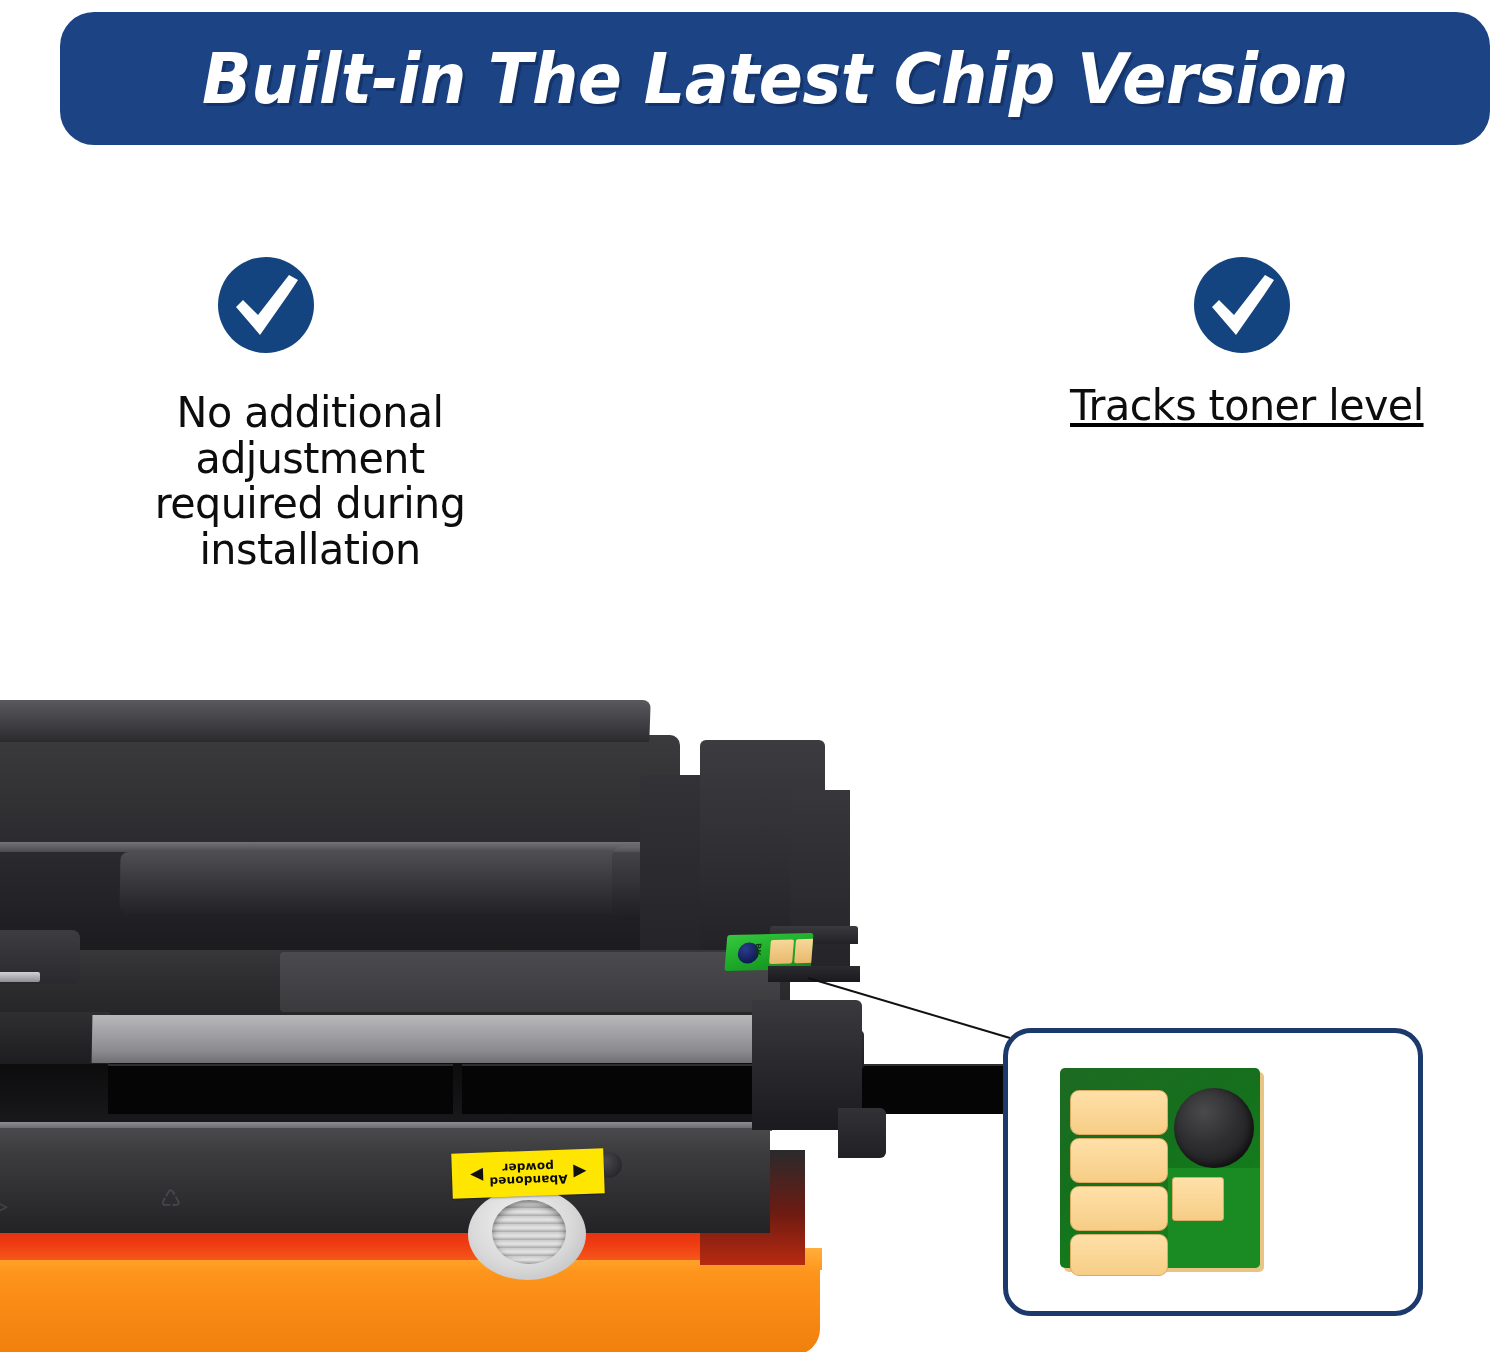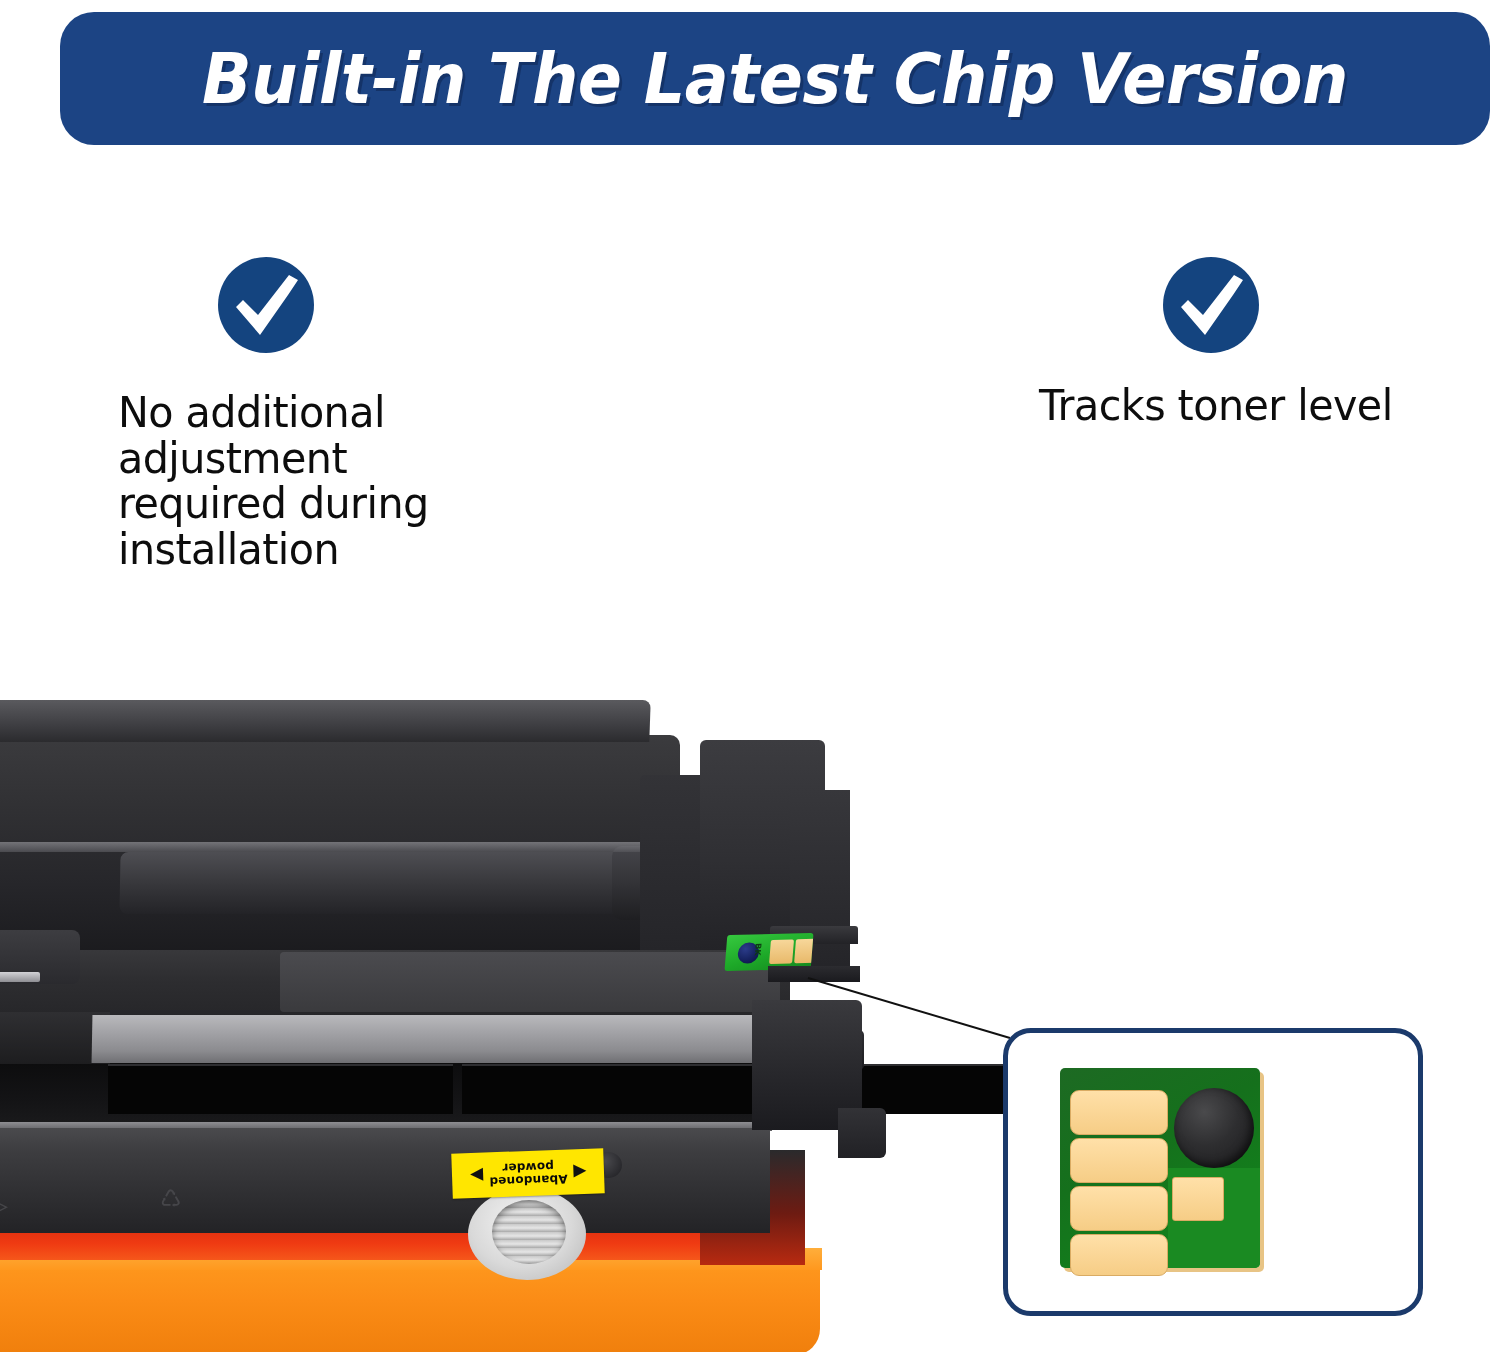--- a/index.html
+++ b/index.html
@@ -27,23 +27,23 @@
     color:#ffffff;
     white-space:nowrap;
     transform:scaleX(0.93);
     text-shadow:3px 3px 0 rgba(12,32,70,0.45);
     line-height:1;
   }
 
   
   .features{position:absolute;left:0;top:255px;width:1500px;height:420px;}
   .feature{position:absolute;top:0;}
-  .feature-1{left:118px;width:400px;}
+  .feature-1{left:118px;width:400px;text-align:center;}
   .feature-2{left:600px;width:430px;}
-  .feature-3{left:1039px;width:420px;}
+  .feature-3{left:1070px;width:420px;text-decoration:underline;}
 
   .check-circle{
     width:100px;height:100px;display:block;
   }
   .feature-1 .check-wrap{margin-left:98px;}
   .feature-2 .check-wrap{margin-left:98px;}
   .feature-3 .check-wrap{margin-left:122px;}
   .check-wrap{width:100px;height:100px;}
 
   .feature-text{

